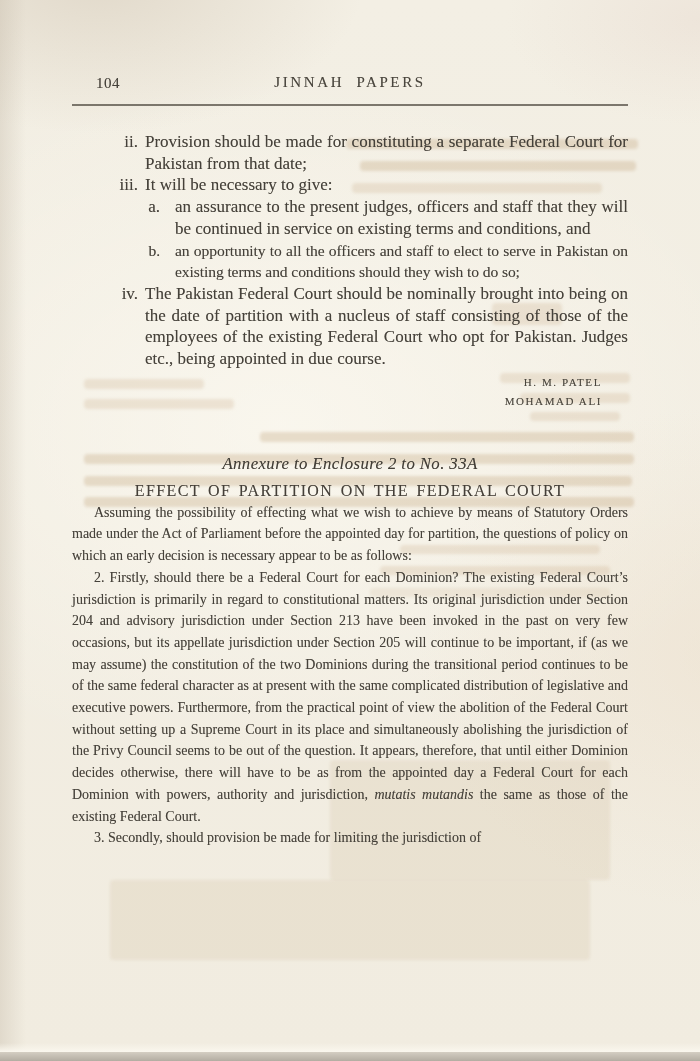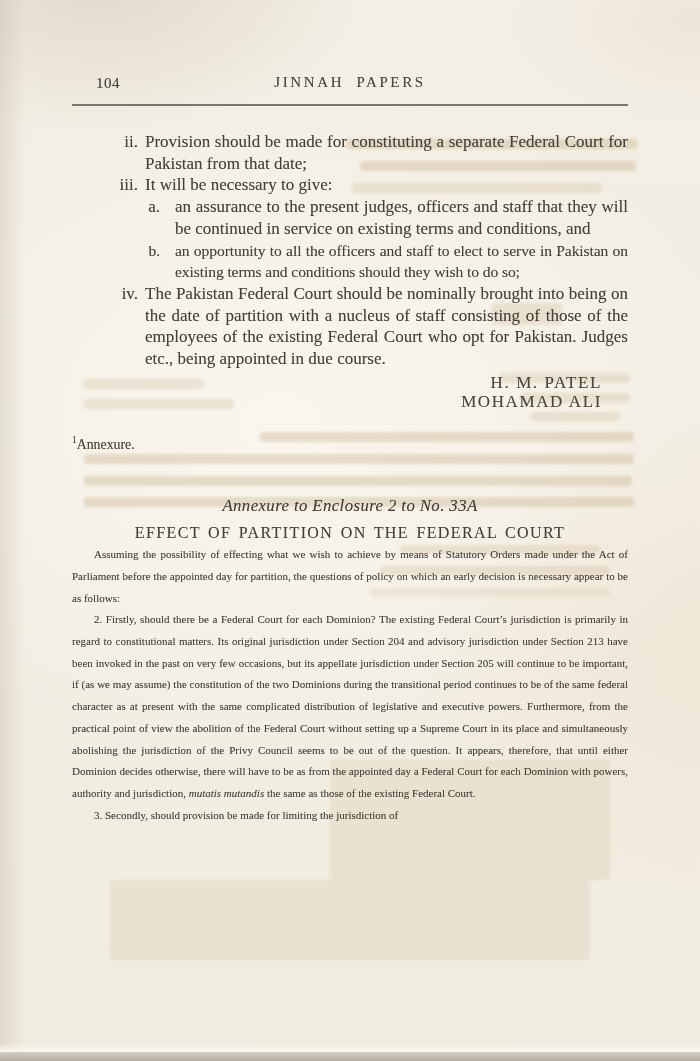--- a/index.html
+++ b/index.html
@@ -36,30 +36,30 @@
   .running-title{text-align:center;letter-spacing:2.6px;word-spacing:6px;color:#4a463e;}
   .header-rule{margin-top:10px;border-top:2px solid rgba(78,72,63,.72);height:0;}
 
   .doc-list{margin-top:25px;font-size:17px;line-height:21.7px;}
   .li{position:relative;padding-left:73px;text-align:justify;font-family:Liberation Serif, serif;}
   .li .marker{position:absolute;left:0;top:0;width:66px;text-align:right;}
   .li.sub{padding-left:103px;}
   .li.sub .marker{width:88px;}
   .li.sub-b{font-size:15.6px;letter-spacing:-.1px;line-height:21.7px;}
 
-  .signatures{margin-top:3px;text-align:right;padding-right:26px;font-size:17px;line-height:19.5px;letter-spacing:1.6px;color:#4a463e;}
+  .signatures{margin-top:3px;text-align:right;padding-right:26px;font-size:11px;line-height:19.5px;letter-spacing:1.6px;color:#4a463e;}
 
   .footnotes{margin-top:23px;font-size:13.8px;line-height:19.5px;color:#46423b;}
   .footnote sup{font-size:9.5px;line-height:0;}
 
   .annexure-heading{margin-top:42px;text-align:center;font-style:italic;font-size:16.8px;letter-spacing:.4px;color:#413d36;}
   .file-number{margin-top:9px;text-align:center;font-style:italic;font-size:16.2px;letter-spacing:.6px;}
   .doc-title{margin-top:8px;text-align:center;font-size:16px;letter-spacing:1.4px;word-spacing:2px;color:#443f38;}
 
-  p.body{margin:0;font-size:11px;line-height:21.7px;text-align:justify;text-indent:22px;}
+  p.body{margin:0;font-size:14px;line-height:21.7px;text-align:justify;text-indent:22px;}
   p.body.first{margin-top:2px;}
   .italic-inline{font-style:italic;}
 
   .content, .signatures, .doc-list, p.body {text-shadow:0 0 .5px rgba(69,62,52,.35);}
 </style>
 </head>
 <body>
 
 <div class="page">
 
@@ -114,21 +114,20 @@
         <span>The Pakistan Federal Court should be nominally brought into being on the date of partition with a nucleus of staff consisting of those of the employees of the existing Federal Court who opt for Pakistan. Judges etc., being appointed in due course.</span>
       </div>
     </div>
 
     <div class="signatures">
       <div>H. M. PATEL</div>
       <div>MOHAMAD ALI</div>
     </div>
 
     <div class="footnotes">
-      <div class="footnote"><sup>1</sup><span>Annexure.</span></div>
     </div>
 
     <div class="annexure-heading">Annexure to Enclosure 2 to No. 33A</div>
     <div class="doc-title">EFFECT OF PARTITION ON THE FEDERAL COURT</div>
 
     <p class="body first">Assuming the possibility of effecting what we wish to achieve by means of Statutory Orders made under the Act of Parliament before the appointed day for partition, the questions of policy on which an early decision is necessary appear to be as follows:</p>
     <p class="body"><span>2. Firstly, should there be a Federal Court for each Dominion? The existing Federal Court’s jurisdiction is primarily in regard to constitutional matters. Its original jurisdiction under Section 204 and advisory jurisdiction under Section 213 have been invoked in the past on very few occasions, but its appellate jurisdiction under Section 205 will continue to be important, if (as we may assume) the constitution of the two Dominions during the transitional period continues to be of the same federal character as at present with the same complicated distribution of legislative and executive powers. Furthermore, from the practical point of view the abolition of the Federal Court without setting up a Supreme Court in its place and simultaneously abolishing the jurisdiction of the Privy Council seems to be out of the question. It appears, therefore, that until either Dominion decides otherwise, there will have to be as from the appointed day a Federal Court for each Dominion with powers, authority and jurisdiction, </span><span class="italic-inline">mutatis mutandis</span><span> the same as those of the existing Federal Court.</span></p>
     <p class="body">3. Secondly, should provision be made for limiting the jurisdiction of</p>
 
   </div>

